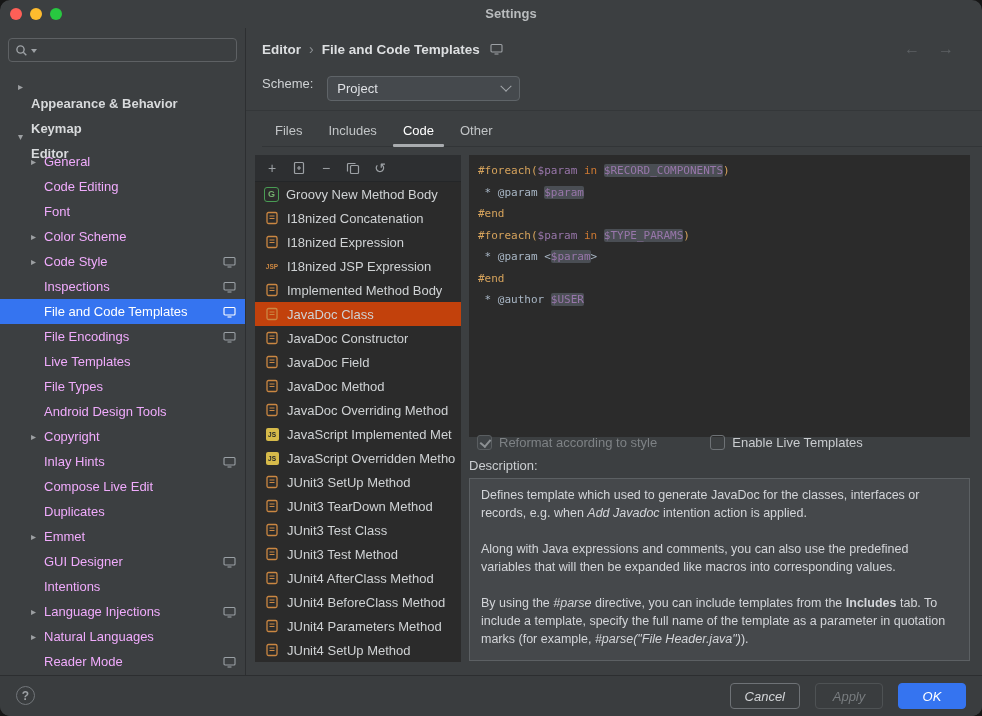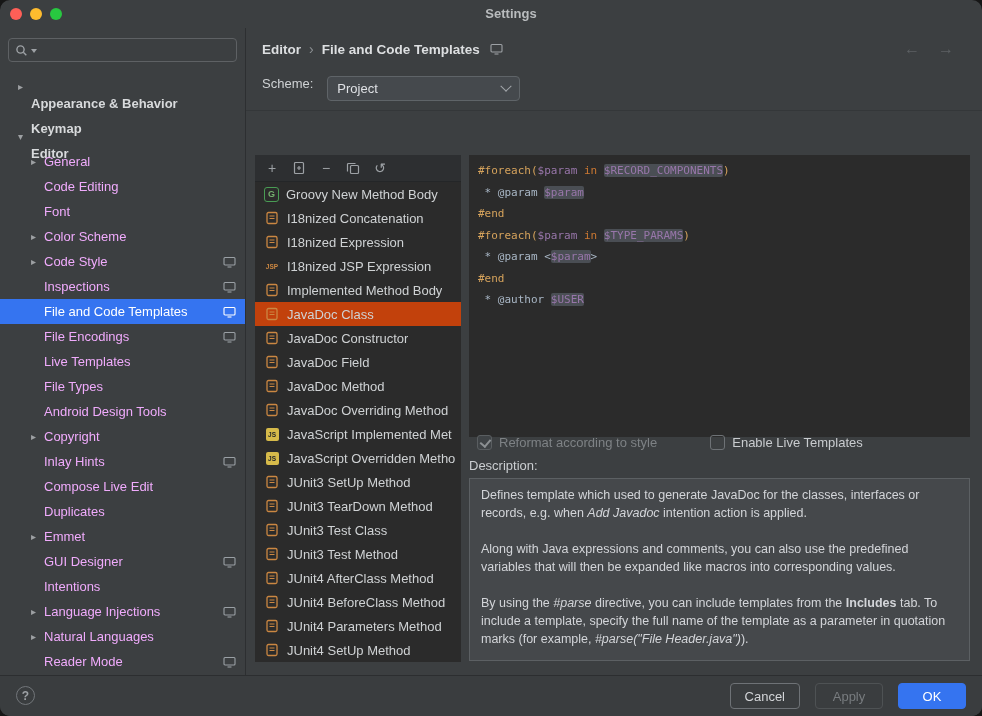--- a/index.html
+++ b/index.html
@@ -110,21 +110,21 @@
   .desc-par strong{font-weight:bold;}
 
   
   .footer{position:absolute;left:0;right:0;bottom:0;height:40px;background:#3A3D3F;border-top:1px solid #2C2E30;}
   .help-btn{position:absolute;left:16px;top:10px;width:19px;height:19px;border:1px solid #72767A;
             border-radius:50%;color:#9DA1A5;text-align:center;line-height:18px;font-size:12px;
             font-weight:bold;box-sizing:border-box;}
   .footer-buttons{position:absolute;right:16px;top:7px;display:flex;gap:15px;}
   .btn{min-width:68px;height:26px;border-radius:4px;display:flex;align-items:center;justify-content:center;
        font-family:"Liberation Sans", sans-serif;font-size:13px;padding:0 14px;box-sizing:border-box;
-       background:transparent;cursor:default;}
+       background:transparent;cursor:default;font-style:italic;}
   .btn-normal{border:1px solid #6E7276;color:#D3D5D8;}
   .btn-disabled{border:1px solid #4E5254;color:#787C7F;}
   .btn-primary{background:#3574F0;border:1px solid #3574F0;color:#ffffff;}
 </style>
 </head>
 <body>
 
 <div class="window">
 
   <header class="titlebar">
@@ -315,20 +315,26 @@
 
     <div class="scheme-row">
       <span class="scheme-label">Scheme:</span>
       <div class="combo">
         <span>Project</span>
         <span class="combo-chevron"></span>
       </div>
     </div>
     <div class="main-sep"></div>
 
+    <div class="tabs" id="tabs">
+        <div class="tab">Files</div>
+        <div class="tab">Includes</div>
+        <div class="tab selected">Code</div>
+        <div class="tab">Other</div>
+      </div>
 
     <section class="list-panel">
       <div class="list-toolbar" id="listToolbar">
           <span class="tool-btn">+</span>
           <span class="tool-btn">
             <svg width="14" height="14" viewBox="0 0 14 14" fill="none" stroke="currentColor" stroke-width="1.2">
               <rect x="2.5" y="1.5" width="9" height="11" rx="1"></rect>
               <path d="M7 5v4M5 7h4"></path>
             </svg>
           </span>

